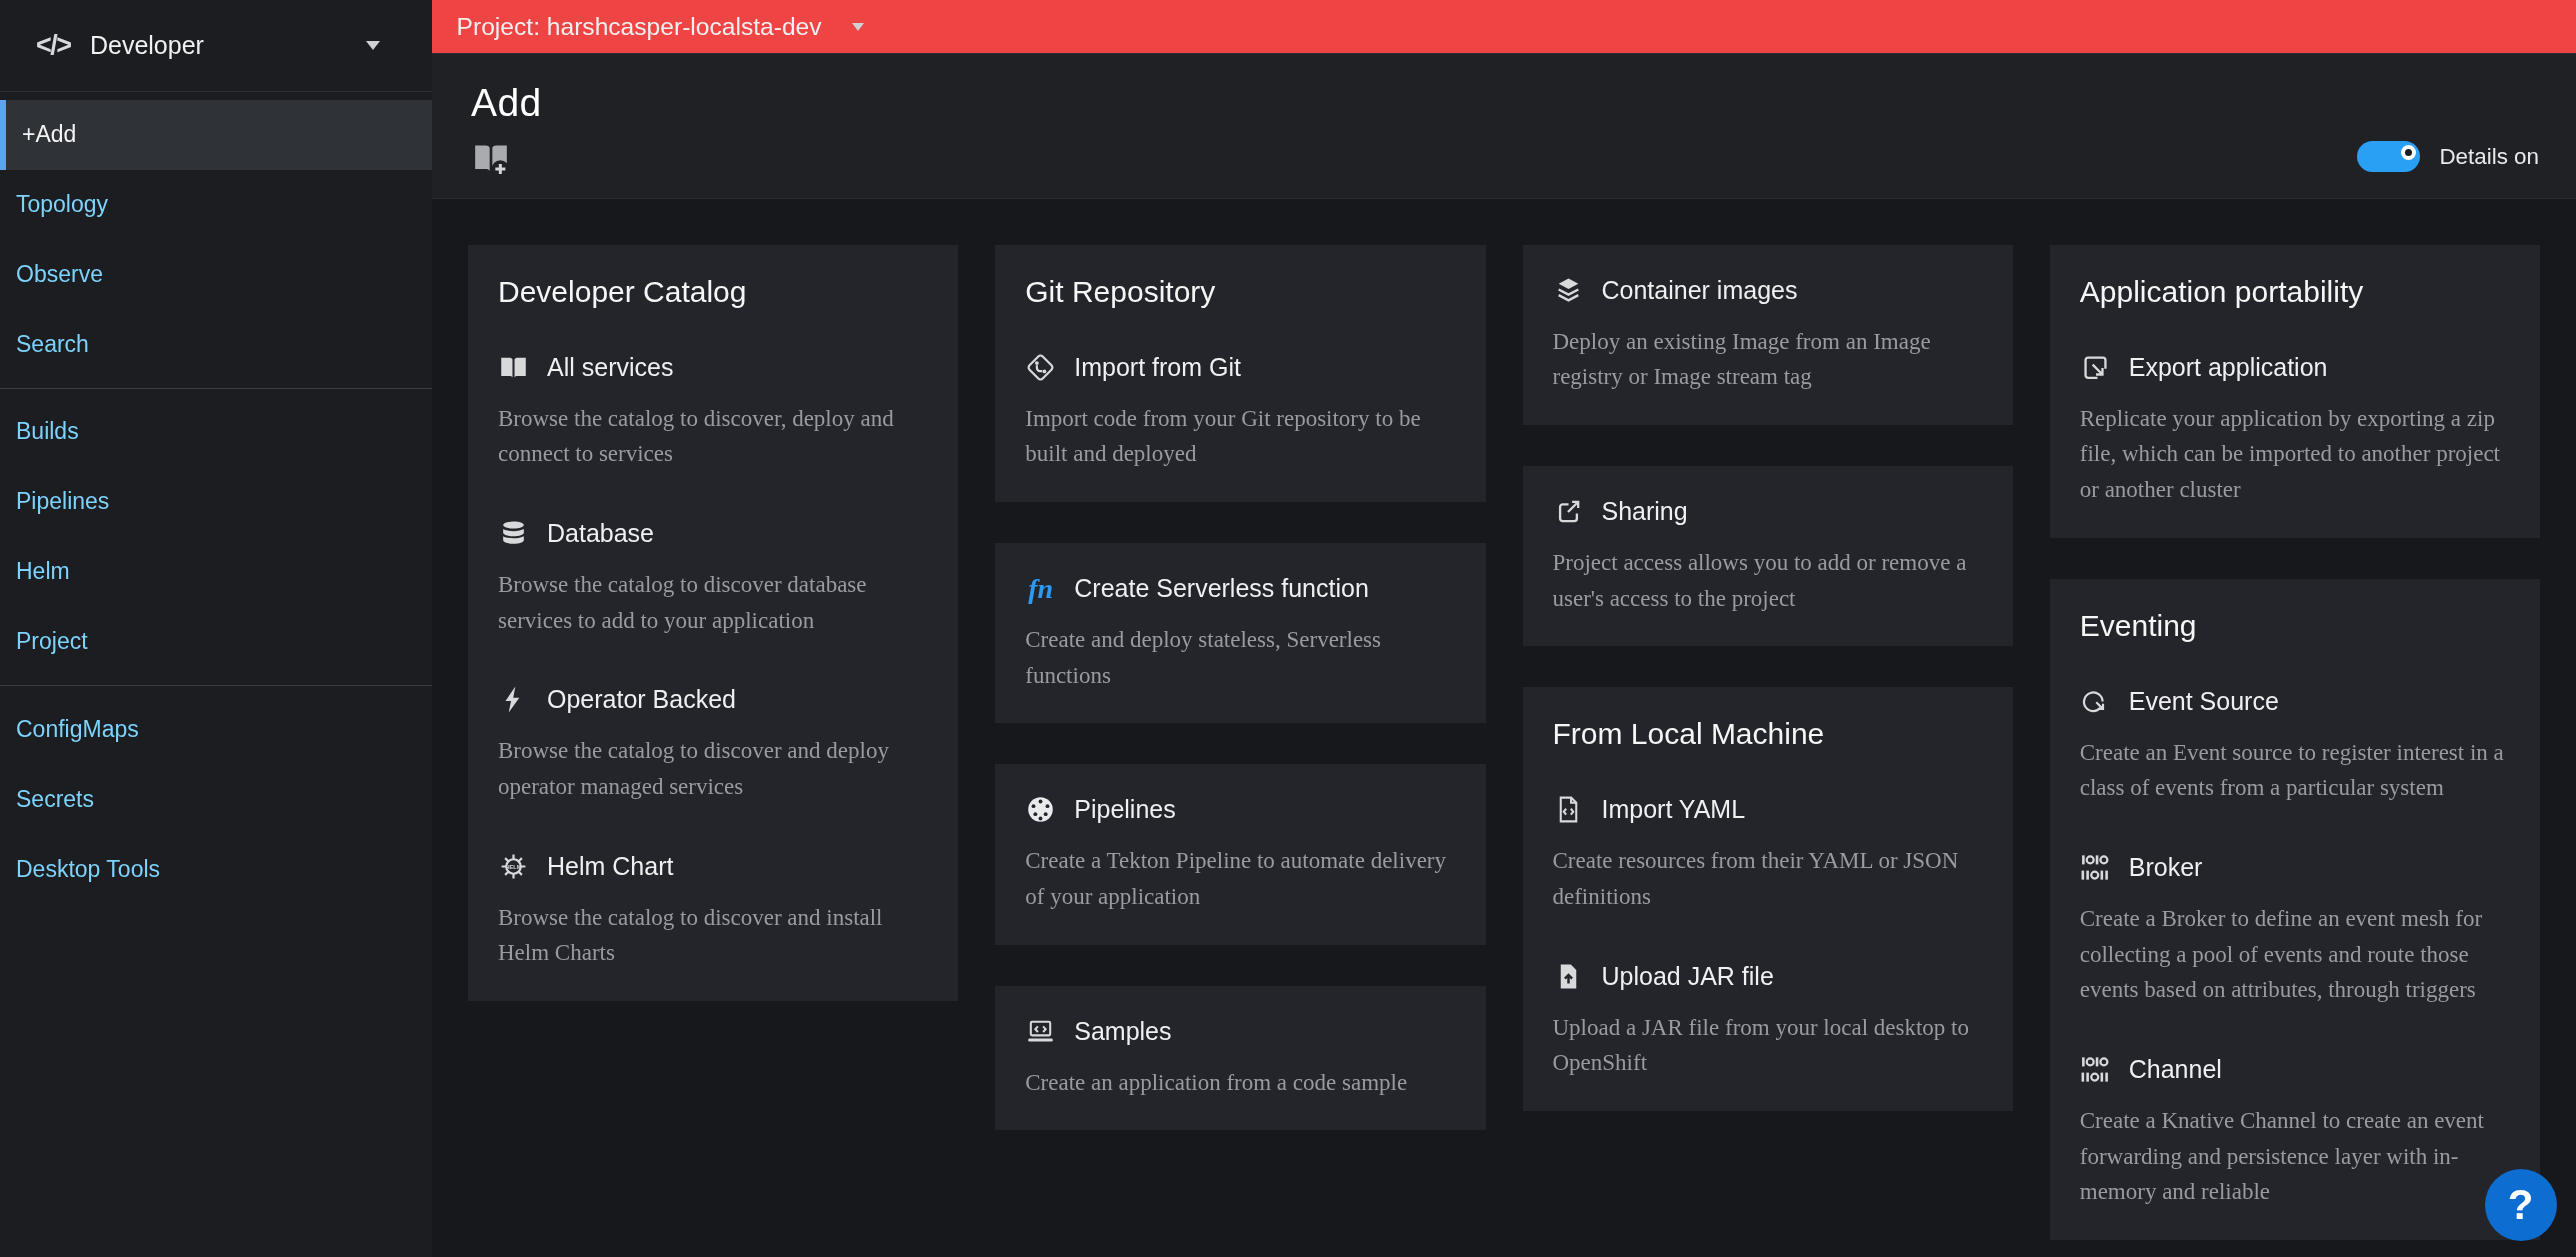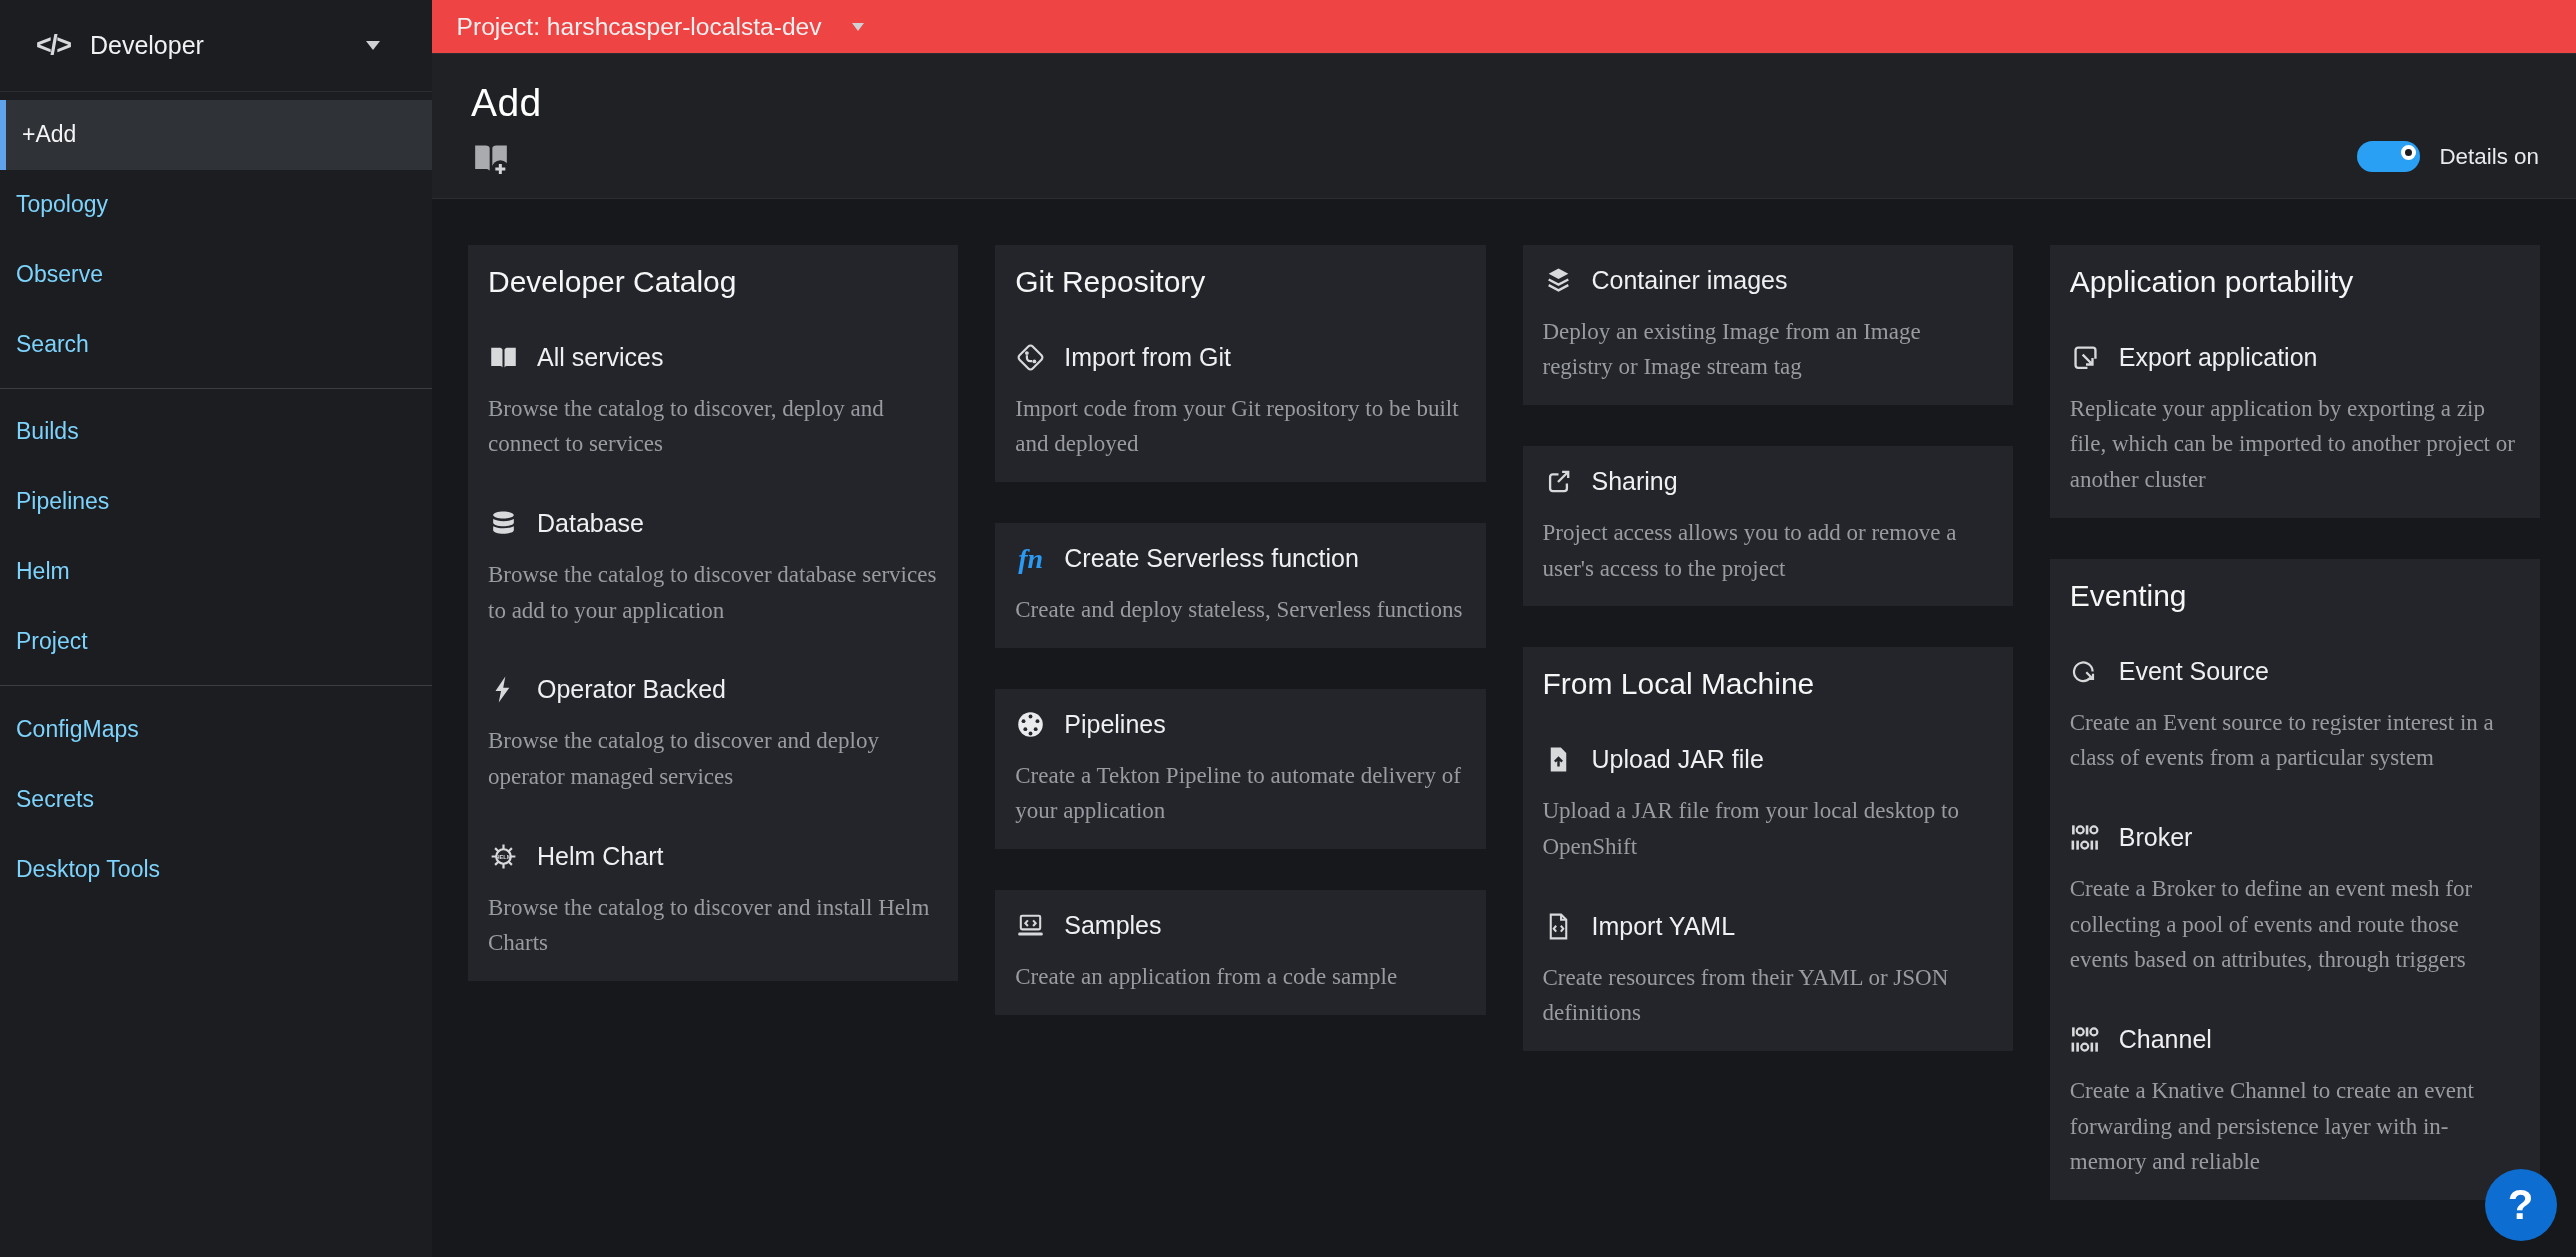--- a/index.html
+++ b/index.html
@@ -52,21 +52,21 @@
     position:absolute; top:3.7px; right:4.5px; width:15px; height:15px;
     border:4.5px solid #ffffff; border-radius:50%; background:#1b1d21;
   }
   .toggle-label { font-size:22.4px; color:#e9eaeb; }
   
   .grid {
     flex:1; display:flex; gap:37px; padding:46px 36px 0 36px;
     align-items:flex-start; overflow:hidden; background:#17181b;
   }
   .col { flex:1; display:flex; flex-direction:column; gap:41px; }
-  .card { background:#23252a; padding:20px; width:100%; }
+  .card { background:#23252a; padding:30px; width:100%; }
   .card-title { font-size:30px; font-weight:500; color:#f6f6f7; margin-bottom:43px; }
   .catalog-item { cursor:pointer; }
   .catalog-item + .catalog-item { margin-top:46px; }
   .item-header { display:flex; align-items:center; gap:18px; }
   .item-header .icon { width:31px; height:31px; display:flex; align-items:center; justify-content:center; color:#d8d9db; flex:none; }
   .item-header .icon svg { width:31px; height:31px; }
   .item-title { font-size:25px; font-weight:500; color:#f0f0f2; }
   .item-desc { margin-top:18px; font-size:23px; line-height:1.55; color:#989ba1;font-family:Liberation Serif, serif; }
   .fn-glyph { font-size:28px; font-style:italic; font-weight:700; color:#2b9af3; font-family:"Liberation Serif", serif; }
   
@@ -318,42 +318,42 @@
           <p class="item-desc">Project access allows you to add or remove a user's access to the project</p>
         </div>
       </div>
 
       <div class="card">
         <h2 class="card-title">From Local Machine</h2>
 
         <div class="catalog-item">
           <div class="item-header">
             <span class="icon">
-              <svg viewBox="0 0 24 24">
-                <path d="M6 2.8h7.8L18 7v14.2H6z" fill="currentColor"></path>
-                <path d="M12 17.5v-6.2M9.2 13.6 12 10.8l2.8 2.8" stroke="#23252a" stroke-width="1.9" fill="none"></path>
-              </svg>
-            </span>
-            <span class="item-title">Upload JAR file</span>
-          </div>
-          <p class="item-desc">Upload a JAR file from your local desktop to OpenShift</p>
-        </div>
-
-        <div class="catalog-item">
-          <div class="item-header">
-            <span class="icon">
               <svg viewBox="0 0 24 24" fill="none" stroke="currentColor" stroke-width="1.6">
                 <path d="M6 2.8h8l4 4v14.4H6z"></path>
                 <path d="M14 2.8v4h4"></path>
                 <path d="M10.2 11.4 8.3 13.7l1.9 2.3M13.8 11.4l1.9 2.3-1.9 2.3"></path>
               </svg>
             </span>
             <span class="item-title">Import YAML</span>
           </div>
           <p class="item-desc">Create resources from their YAML or JSON definitions</p>
+        </div>
+
+        <div class="catalog-item">
+          <div class="item-header">
+            <span class="icon">
+              <svg viewBox="0 0 24 24">
+                <path d="M6 2.8h7.8L18 7v14.2H6z" fill="currentColor"></path>
+                <path d="M12 17.5v-6.2M9.2 13.6 12 10.8l2.8 2.8" stroke="#23252a" stroke-width="1.9" fill="none"></path>
+              </svg>
+            </span>
+            <span class="item-title">Upload JAR file</span>
+          </div>
+          <p class="item-desc">Upload a JAR file from your local desktop to OpenShift</p>
         </div>
       </div>
     </div>
 
     <div class="col">
       <div class="card">
         <h2 class="card-title">Application portability</h2>
         <div class="catalog-item">
           <div class="item-header">
             <span class="icon">

